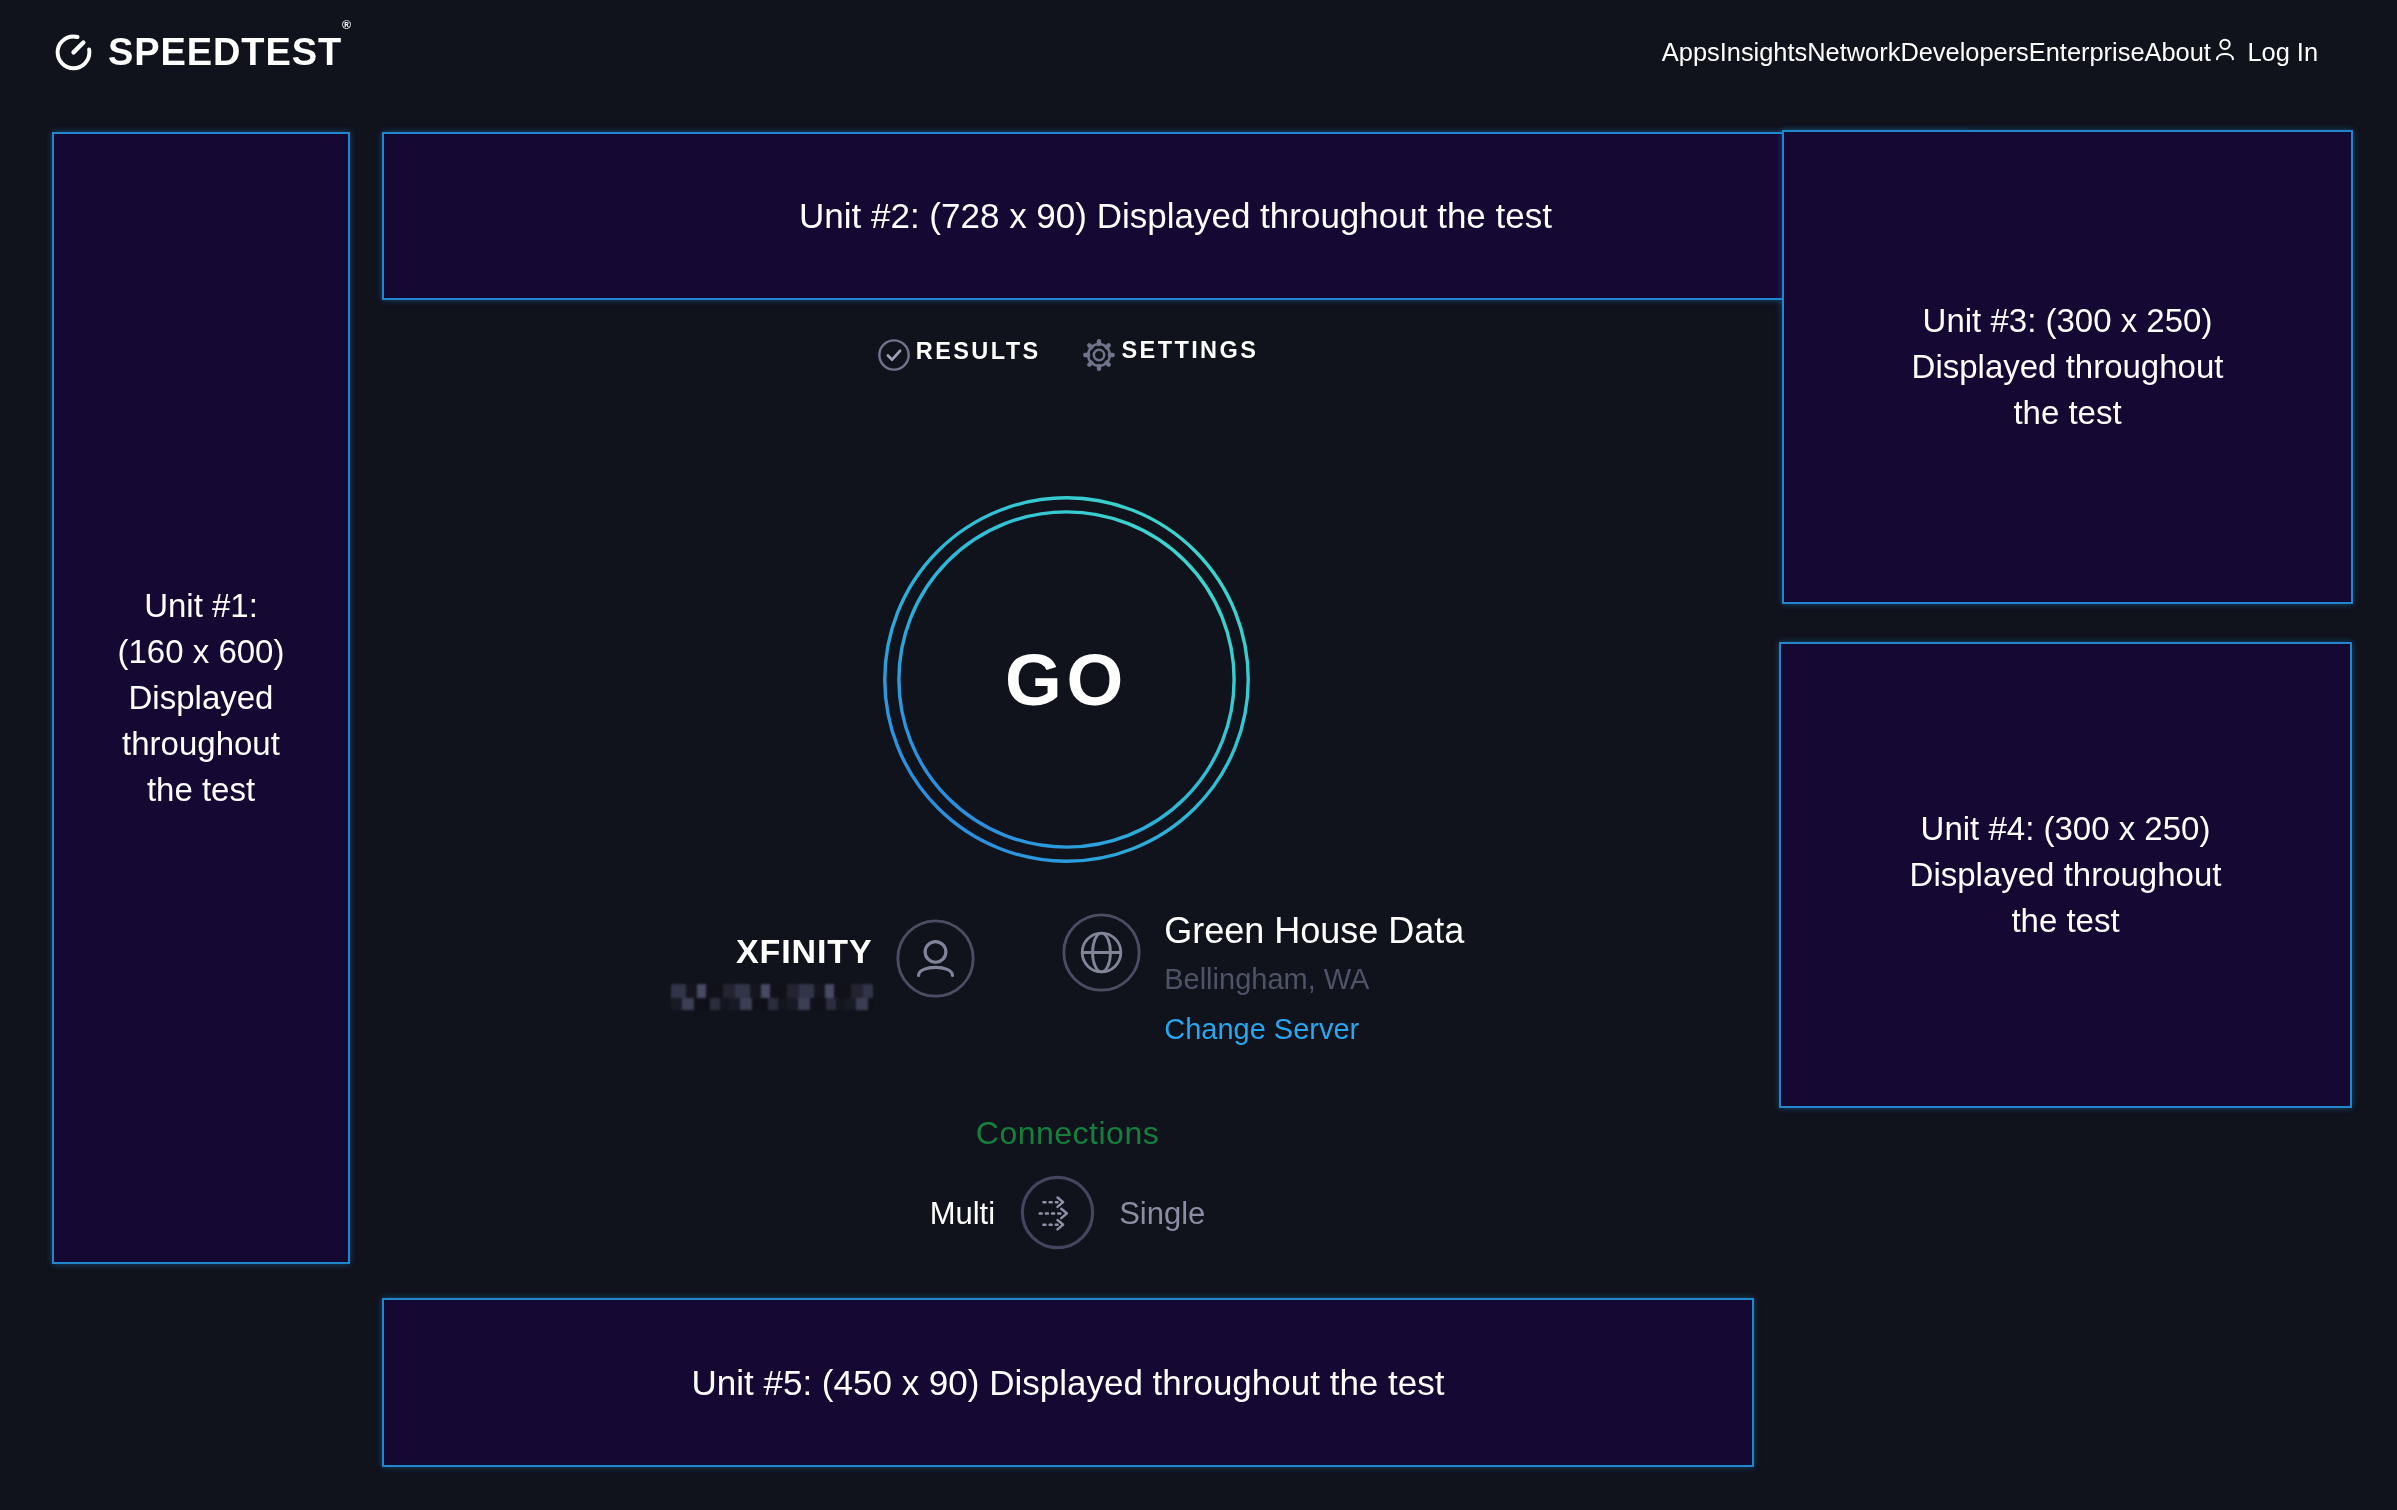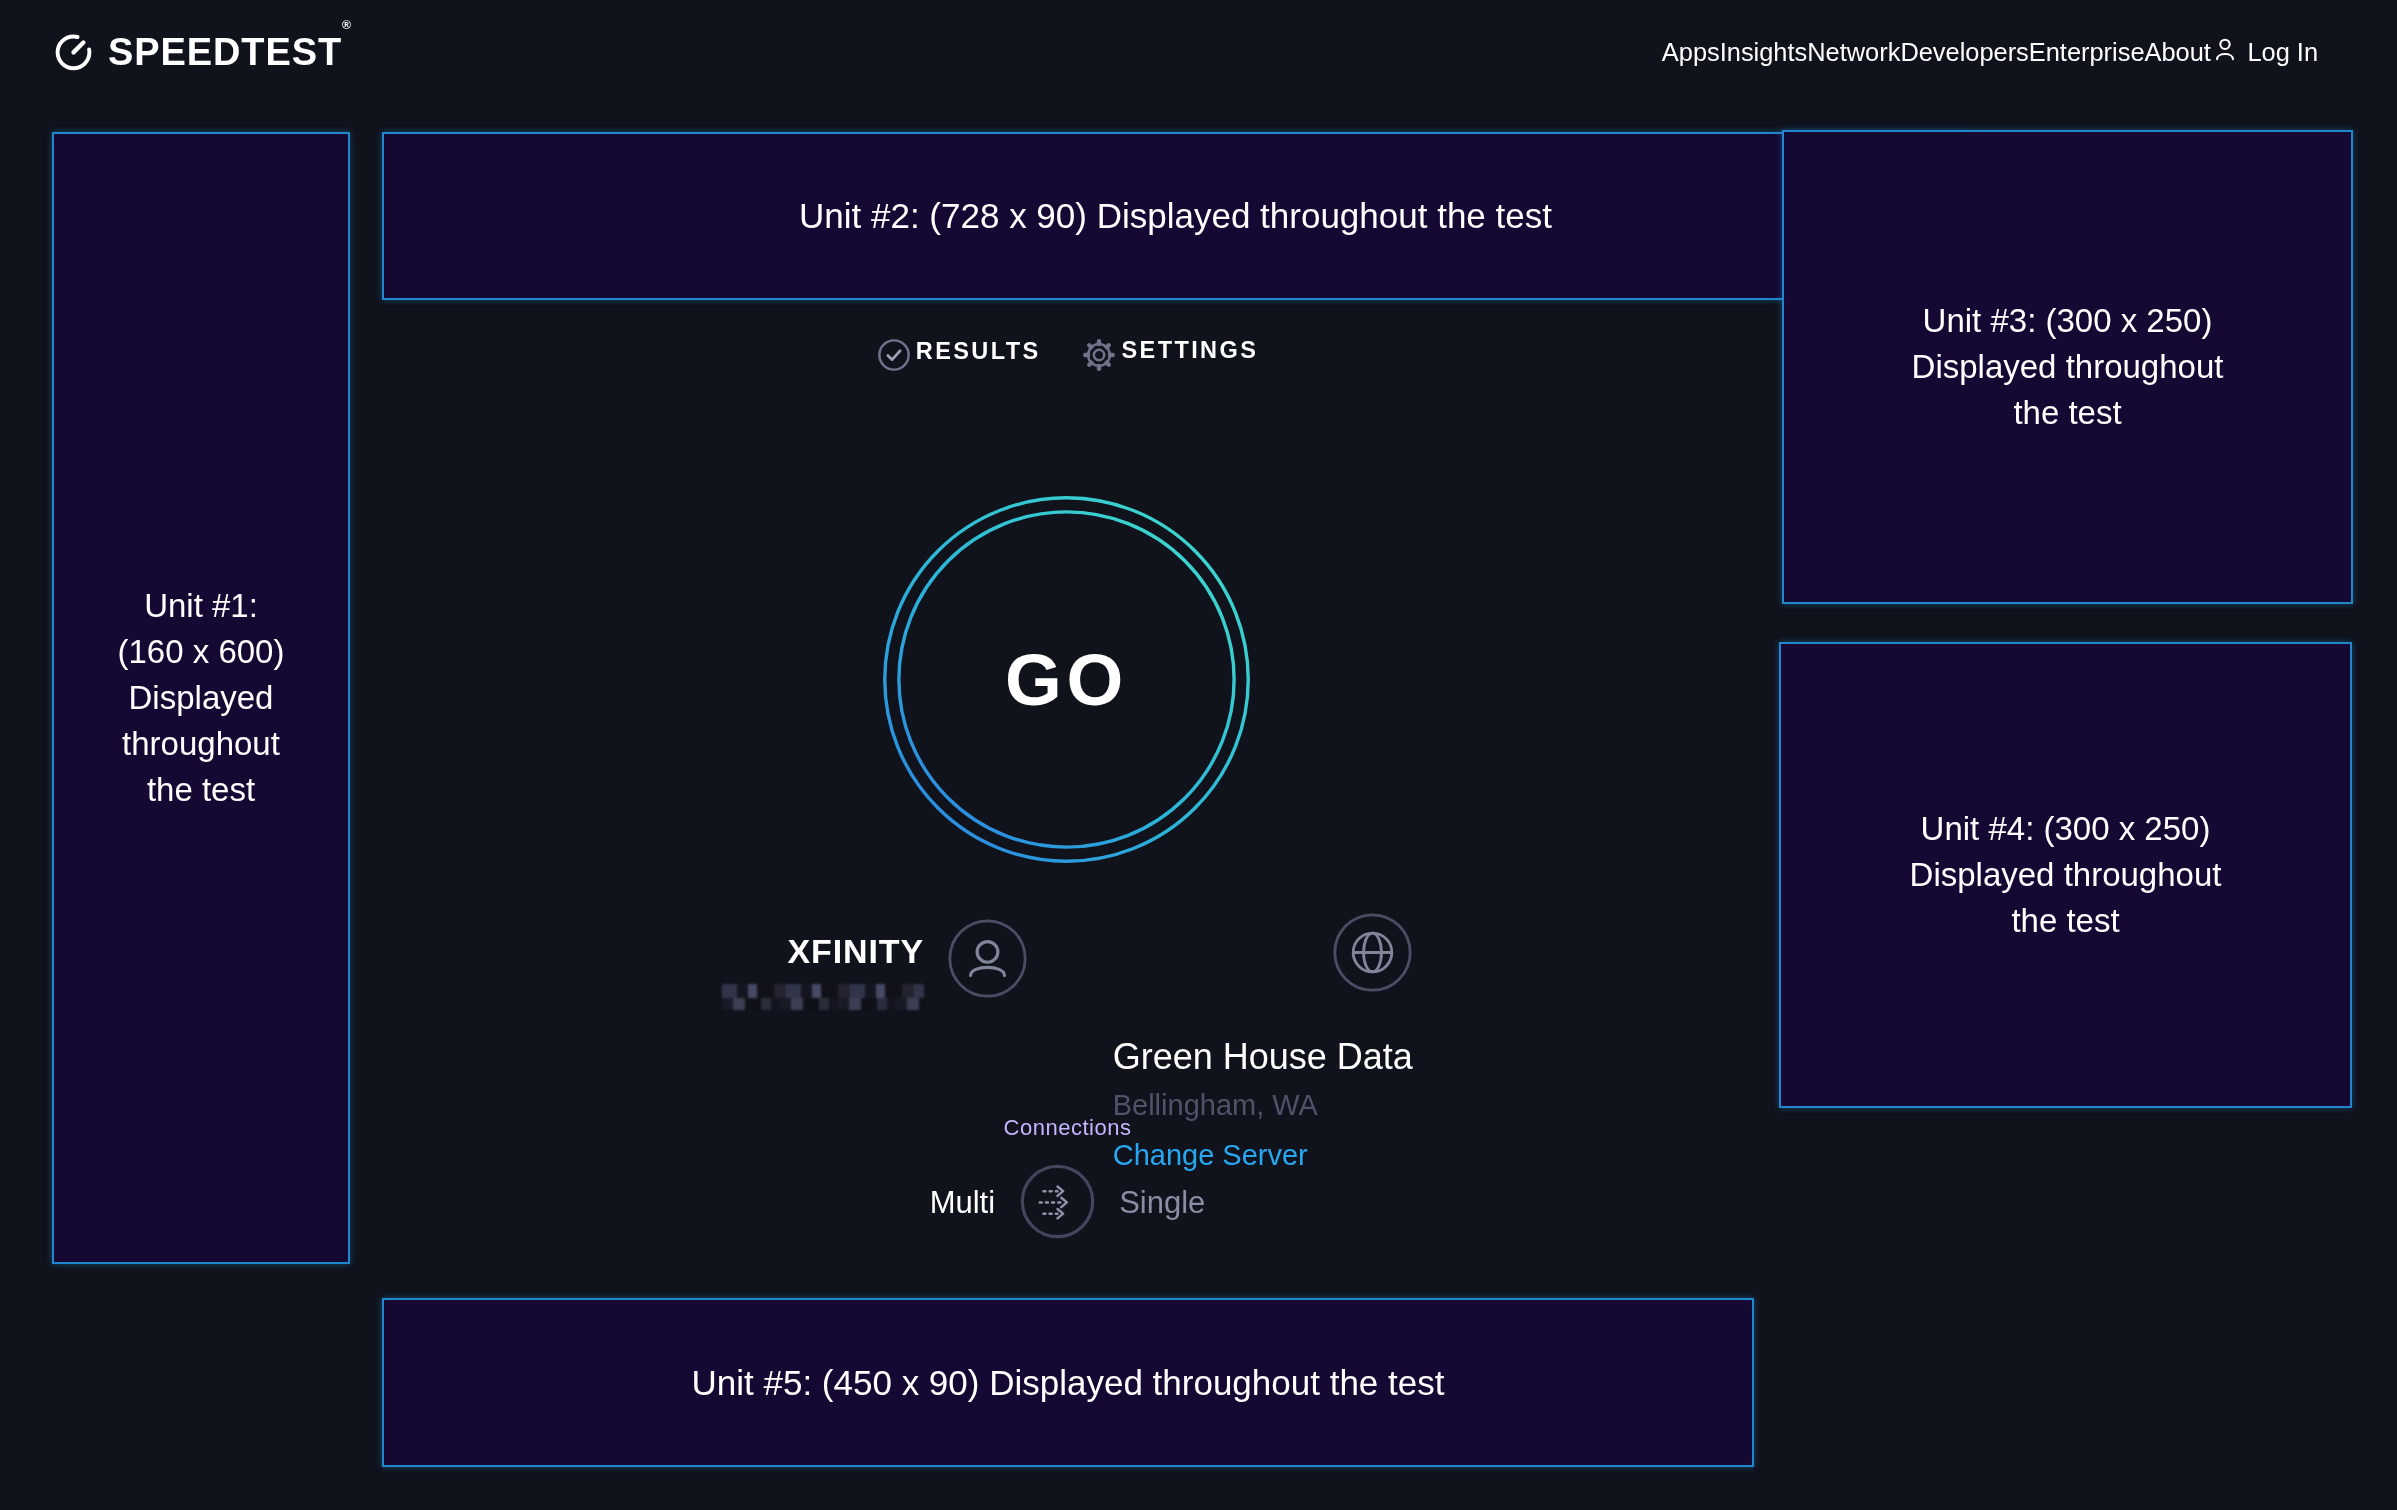--- a/index.html
+++ b/index.html
@@ -67,33 +67,33 @@
   .isp-name { font-size: 34px; font-weight: 600; letter-spacing: 0.9px; margin-top: 22px; }
   .redacted-bar { width: 202px; height: 26px; margin-top: 13px; border-radius: 1.9px; overflow: hidden; filter: blur(1px); }
   .redacted-bar .r1 {
     height: 14px;
     background: repeating-linear-gradient(90deg,#32354a 0 15px,#14151f 15px 26px,#474a63 26px 35px,#101119 35px 52px,#23242f 52px 64px);
   }
   .redacted-bar .r2 {
     height: 12.2px;
     background: repeating-linear-gradient(90deg,#181a26 0 11.3px,#3c3f54 11.3px 22.6px,#0f1018 22.6px 39px,#2b2d3d 39px 49px,#14151f 49px 58px);
   }
-  .server-group { display: flex; align-items: flex-end; gap: 40px; flex-direction: column; }
+  .server-group { display: flex; align-items: flex-start; gap: 22px; }
   .server-icon { margin-top: 1.9px; }
   .server-text { display: flex; flex-direction: column; align-items: flex-start; }
   .server-name { font-size: 36px; font-weight: 500; color: #ffffff; }
   .server-loc { font-size: 29px; color: #4f5368; margin-top: 11.3px; }
   .change-server { font-size: 29px; color: #28a7f0; margin-top: 17px; cursor: pointer; }
 
   
   .connections {
     position: absolute; left: 382px; top: 1115px; width: 1371px;
     display: flex; flex-direction: column; align-items: center;
   }
-  .conn-label { font-size: 22px; color: #c4b5fd; letter-spacing: 0.5px; }
+  .conn-label { font-size: 32px; color: #15803d; letter-spacing: 0.5px; }
   .conn-row { margin-top: 22.6px; display: flex; align-items: center; gap: 24.5px; }
   .conn-multi { font-size: 31px; font-weight: 500; color: #ffffff; cursor: pointer; }
   .conn-single { font-size: 31px; color: #8b8ea3; cursor: pointer; }
   .conn-toggle { cursor: pointer; display: block; }
 </style>
 </head>
 <body>
 
 <div class="header">
   <div class="logo">

